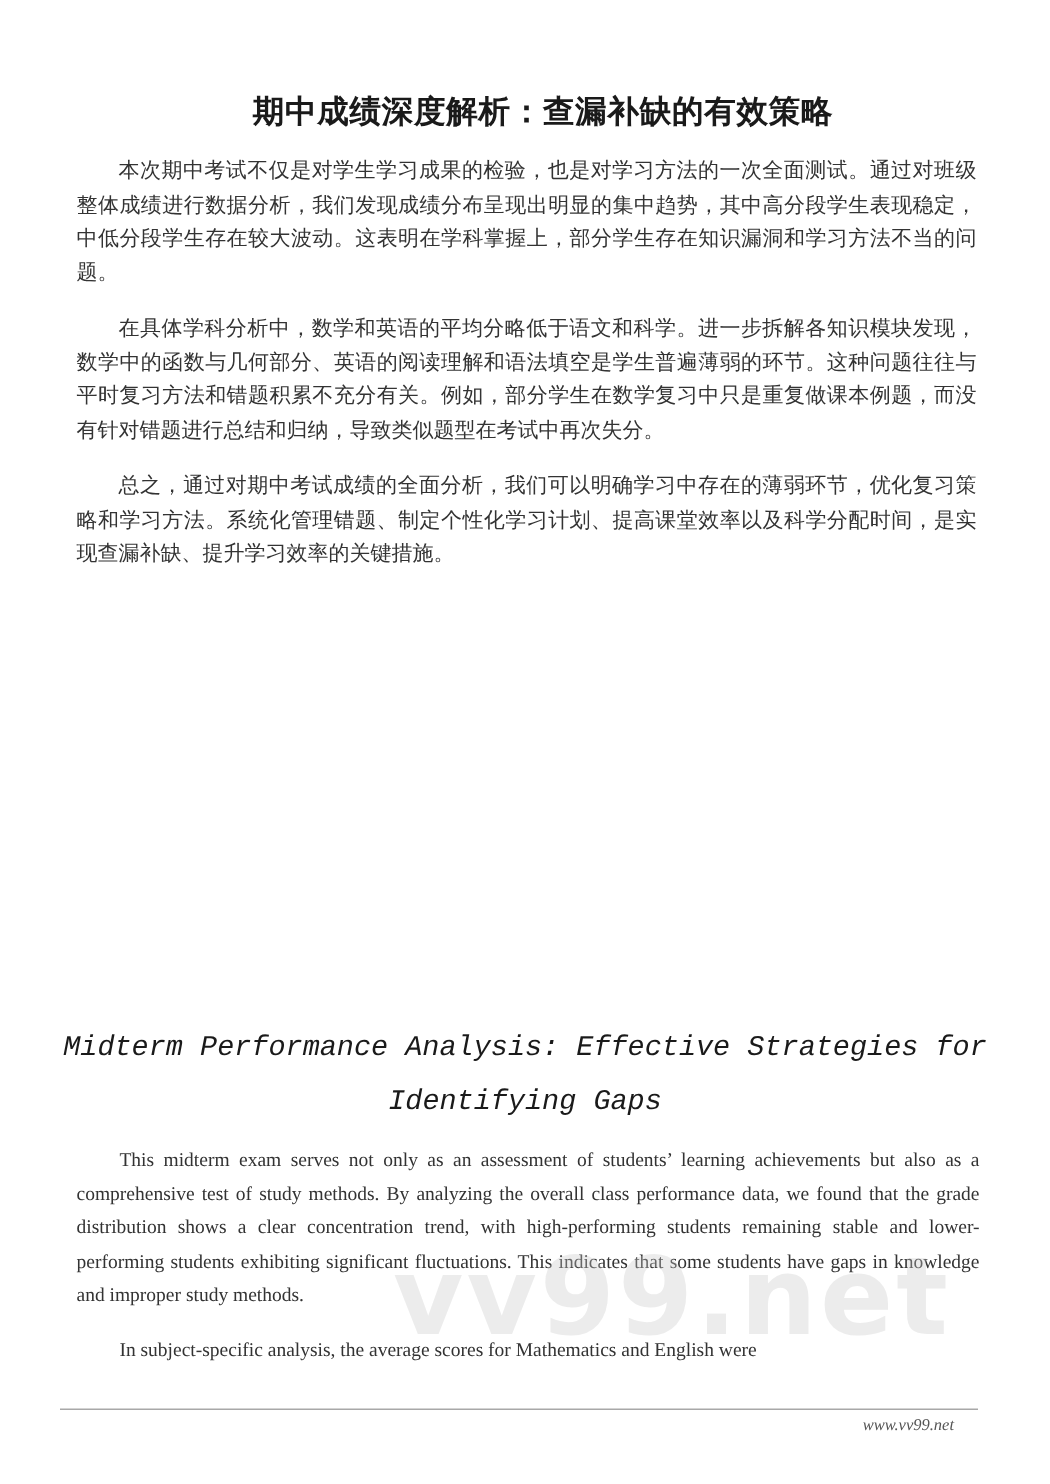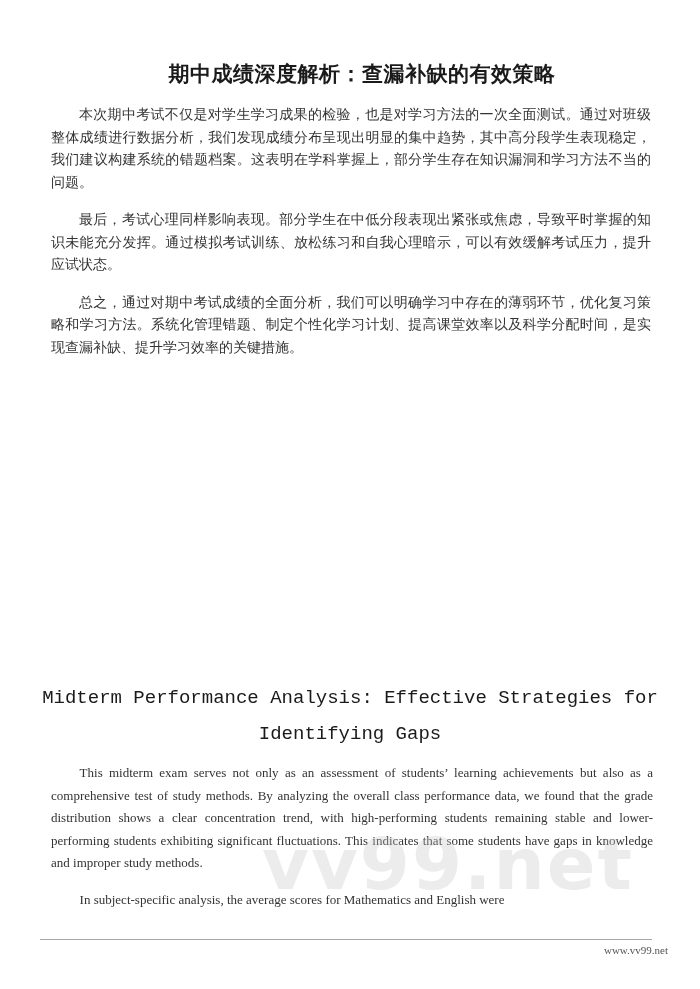--- a/index.html
+++ b/index.html
@@ -50,20 +50,21 @@
       position: absolute;
       left: 30px; top: 680px;
       width: 640px;
       text-align: center;
       font-family: "Liberation Mono", monospace;
       font-size: 19px;
       line-height: 36px;
       color: #1a1a1a;
       margin: 0;
       font-weight: normal;
+      font-style: italic;
     }
     .en-body {
       position: absolute;
       left: 51px; top: 762px;
       width: 602px;
       font-family: "Liberation Mono", monospace;
       font-size: 13px;
       line-height: 22.5px;
       color: #333333;
     }
@@ -87,36 +88,37 @@
     }
     .divider {
       position: absolute;
       left: 40px; top: 939px;
       width: 612px;
       height: 0;
       border-top: 1.5px solid #a8a8a8;
     }
     .footer-url {
       position: absolute;
-      right: 32px; top: 944px;
+      right: 64px; top: 944px;
       font-family: "Liberation Serif", serif;
+      font-style: italic;
       font-size: 11px;
       color: #555555;
     }
   </style>
 </head>
 <body>
 
 <div class="page">
 
   <h1 class="zh-title">期中成绩深度解析：查漏补缺的有效策略</h1>
 
   <div class="zh-body">
-    <p>本次期中考试不仅是对学生学习成果的检验，也是对学习方法的一次全面测试。通过对班级整体成绩进行数据分析，我们发现成绩分布呈现出明显的集中趋势，其中高分段学生表现稳定，我们建议构建系统的错题档案。这表明在学科掌握上，部分学生存在知识漏洞和学习方法不当的问题。</p>
-    <p>最后，考试心理同样影响表现。部分学生在中低分段表现出紧张或焦虑，导致平时掌握的知识未能充分发挥。通过模拟考试训练、放松练习和自我心理暗示，可以有效缓解考试压力，提升应试状态。</p>
+    <p>本次期中考试不仅是对学生学习成果的检验，也是对学习方法的一次全面测试。通过对班级整体成绩进行数据分析，我们发现成绩分布呈现出明显的集中趋势，其中高分段学生表现稳定，中低分段学生存在较大波动。这表明在学科掌握上，部分学生存在知识漏洞和学习方法不当的问题。</p>
+    <p>在具体学科分析中，数学和英语的平均分略低于语文和科学。进一步拆解各知识模块发现，数学中的函数与几何部分、英语的阅读理解和语法填空是学生普遍薄弱的环节。这种问题往往与平时复习方法和错题积累不充分有关。例如，部分学生在数学复习中只是重复做课本例题，而没有针对错题进行总结和归纳，导致类似题型在考试中再次失分。</p>
     <p>总之，通过对期中考试成绩的全面分析，我们可以明确学习中存在的薄弱环节，优化复习策略和学习方法。系统化管理错题、制定个性化学习计划、提高课堂效率以及科学分配时间，是实现查漏补缺、提升学习效率的关键措施。</p>
   </div>
 
   <h2 class="en-title">Midterm Performance Analysis: Effective Strategies for Identifying Gaps</h2>
 
   <div class="en-body">
     <p>This midterm exam serves not only as an assessment of students’ learning achievements but also as a comprehensive test of study methods. By analyzing the overall class performance data, we found that the grade distribution shows a clear concentration trend, with high-performing students remaining stable and lower-performing students exhibiting significant fluctuations. This indicates that some students have gaps in knowledge and improper study methods.</p>
     <p>In subject-specific analysis, the average scores for Mathematics and English were</p>
   </div>
 

